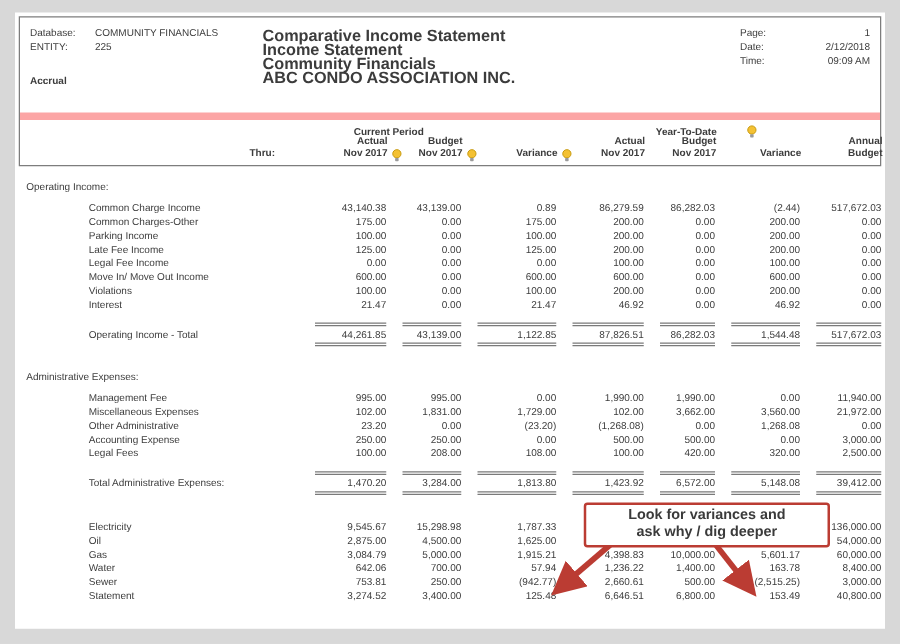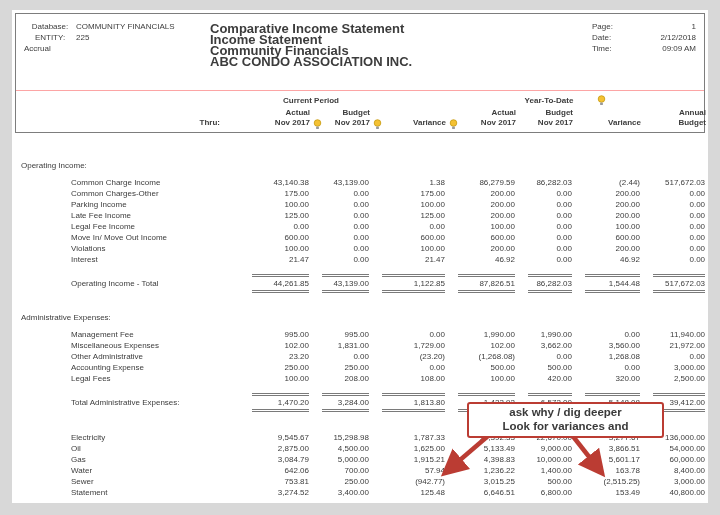--- a/index.html
+++ b/index.html
@@ -24,30 +24,30 @@
     border:1px solid #7d7d7d;
     background:#fff;
   }
   .hdr-top {
     display:flex;
     padding:7px 8px 4px 8px;
     height:76px;
     font-size:8px;
   }
   .hdr-left { width:186px; }
-  .hdr-row { display:flex; line-height:11px;text-align:center; }
+  .hdr-row { display:flex; line-height:11px; }
   .hdr-row .k { width:52px; }
-  .basis { line-height:11px; }
+  .basis { margin-top:16px; line-height:11px;font-weight:bold; }
   .hdr-center { flex:1; text-align:left; font-weight:bold; font-size:13px; line-height:11px; padding-top:2px; }
   .hdr-right { width:104px; font-size:8px; }
   .hdr-right .hdr-row { justify-content:space-between; line-height:11px; }
   .hdr-right .k { width:auto; }
   
   .colhead {
-    border-top:1px solid #fca5a5;
+    border-top:6px solid #fca5a5;
     position:relative;
     height:42px;
     font-size:8px; font-weight:bold;
   }
   .groups { position:absolute; top:5px; left:0; right:0; height:10px; }
   .g { position:absolute; text-align:center; white-space:nowrap; }
   .g.cp { left:230px; width:130px; }
   .g.ytd { left:468px; width:130px; }
   .subcols { position:absolute; left:0; bottom:4px; display:grid;
     grid-template-columns:224px 70px 60px 76px 70px 57px 68px 65px; width:690px; }
@@ -55,21 +55,20 @@
   .c .one-line { margin-top:10px; }
   .thru { display:block; padding-right:20px; margin-top:10px; }
   .bulb { position:absolute; right:-12px; bottom:-2px; }
   .g .bulb { right:8px; bottom:-1px; }
   
   .body-table {
     position:absolute; top:130px; left:3px;
     width:690px;
     border-collapse:collapse; table-layout:fixed;
     font-size:8px;
-    margin-top:16px;
   }
   .body-table col.c-lbl { width:224px; }
   .body-table col.c1 { width:70px; } .body-table col.c2 { width:60px; }
   .body-table col.c3 { width:76px; } .body-table col.c4 { width:70px; }
   .body-table col.c5 { width:57px; } .body-table col.c6 { width:68px; }
   .body-table col.c7 { width:65px; }
   .body-table td { padding:0; vertical-align:bottom; white-space:nowrap; }
   tr.section-head td { padding:3px 0 2px 6px; height:16px; }
   tr.detail td, tr.total td { height:11px; }
   td.lbl { padding-left:56px; text-align:left; overflow:hidden; }
@@ -201,21 +200,21 @@
           <tr class="section-head">
     <td colspan="8">Operating Income:</td>
   </tr>
           <tr class="gap-sm">
             <td colspan="8"></td>
           </tr>
           <tr class="detail">
     <td class="lbl">Common Charge Income</td>
     <td class="num">43,140.38</td>
     <td class="num">43,139.00</td>
-    <td class="num">1.38</td>
+    <td class="num">0.89</td>
     <td class="num">86,279.59</td>
     <td class="num">86,282.03</td>
     <td class="num">(2.44)</td>
     <td class="num">517,672.03</td>
   </tr>
           <tr class="detail">
     <td class="lbl">Common Charges-Other</td>
     <td class="num">175.00</td>
     <td class="num">0.00</td>
     <td class="num">175.00</td>
@@ -509,41 +508,41 @@
     <td class="num">1,236.22</td>
     <td class="num">1,400.00</td>
     <td class="num">163.78</td>
     <td class="num">8,400.00</td>
   </tr>
           <tr class="detail">
     <td class="lbl">Sewer</td>
     <td class="num">753.81</td>
     <td class="num">250.00</td>
     <td class="num">(942.77)</td>
-    <td class="num">3,015.25</td>
+    <td class="num">2,660.61</td>
     <td class="num">500.00</td>
     <td class="num">(2,515.25)</td>
     <td class="num">3,000.00</td>
   </tr>
           <tr class="detail">
     <td class="lbl">Statement</td>
     <td class="num">3,274.52</td>
     <td class="num">3,400.00</td>
     <td class="num">125.48</td>
     <td class="num">6,646.51</td>
     <td class="num">6,800.00</td>
     <td class="num">153.49</td>
     <td class="num">40,800.00</td>
   </tr>
         </tbody>
     </table>
 
     <div class="callout">
+      <div>Look for variances and</div>
       <div>ask why / dig deeper</div>
-      <div>Look for variances and</div>
     </div>
     <svg class="arrows">
       <defs>
         <marker id="ah" markerWidth="7" markerHeight="7" refX="4.5" refY="3" orient="auto">
           <path d="M0,0 L6,3 L0,6 Z" fill="#bb3c33"></path>
         </marker>
       </defs>
       <line x1="483" y1="420" x2="434" y2="462" stroke="#bb3c33" stroke-width="4.5" marker-end="url(#ah)"></line>
       <line x1="556" y1="420" x2="589" y2="462" stroke="#bb3c33" stroke-width="4.5" marker-end="url(#ah)"></line>
     </svg>

